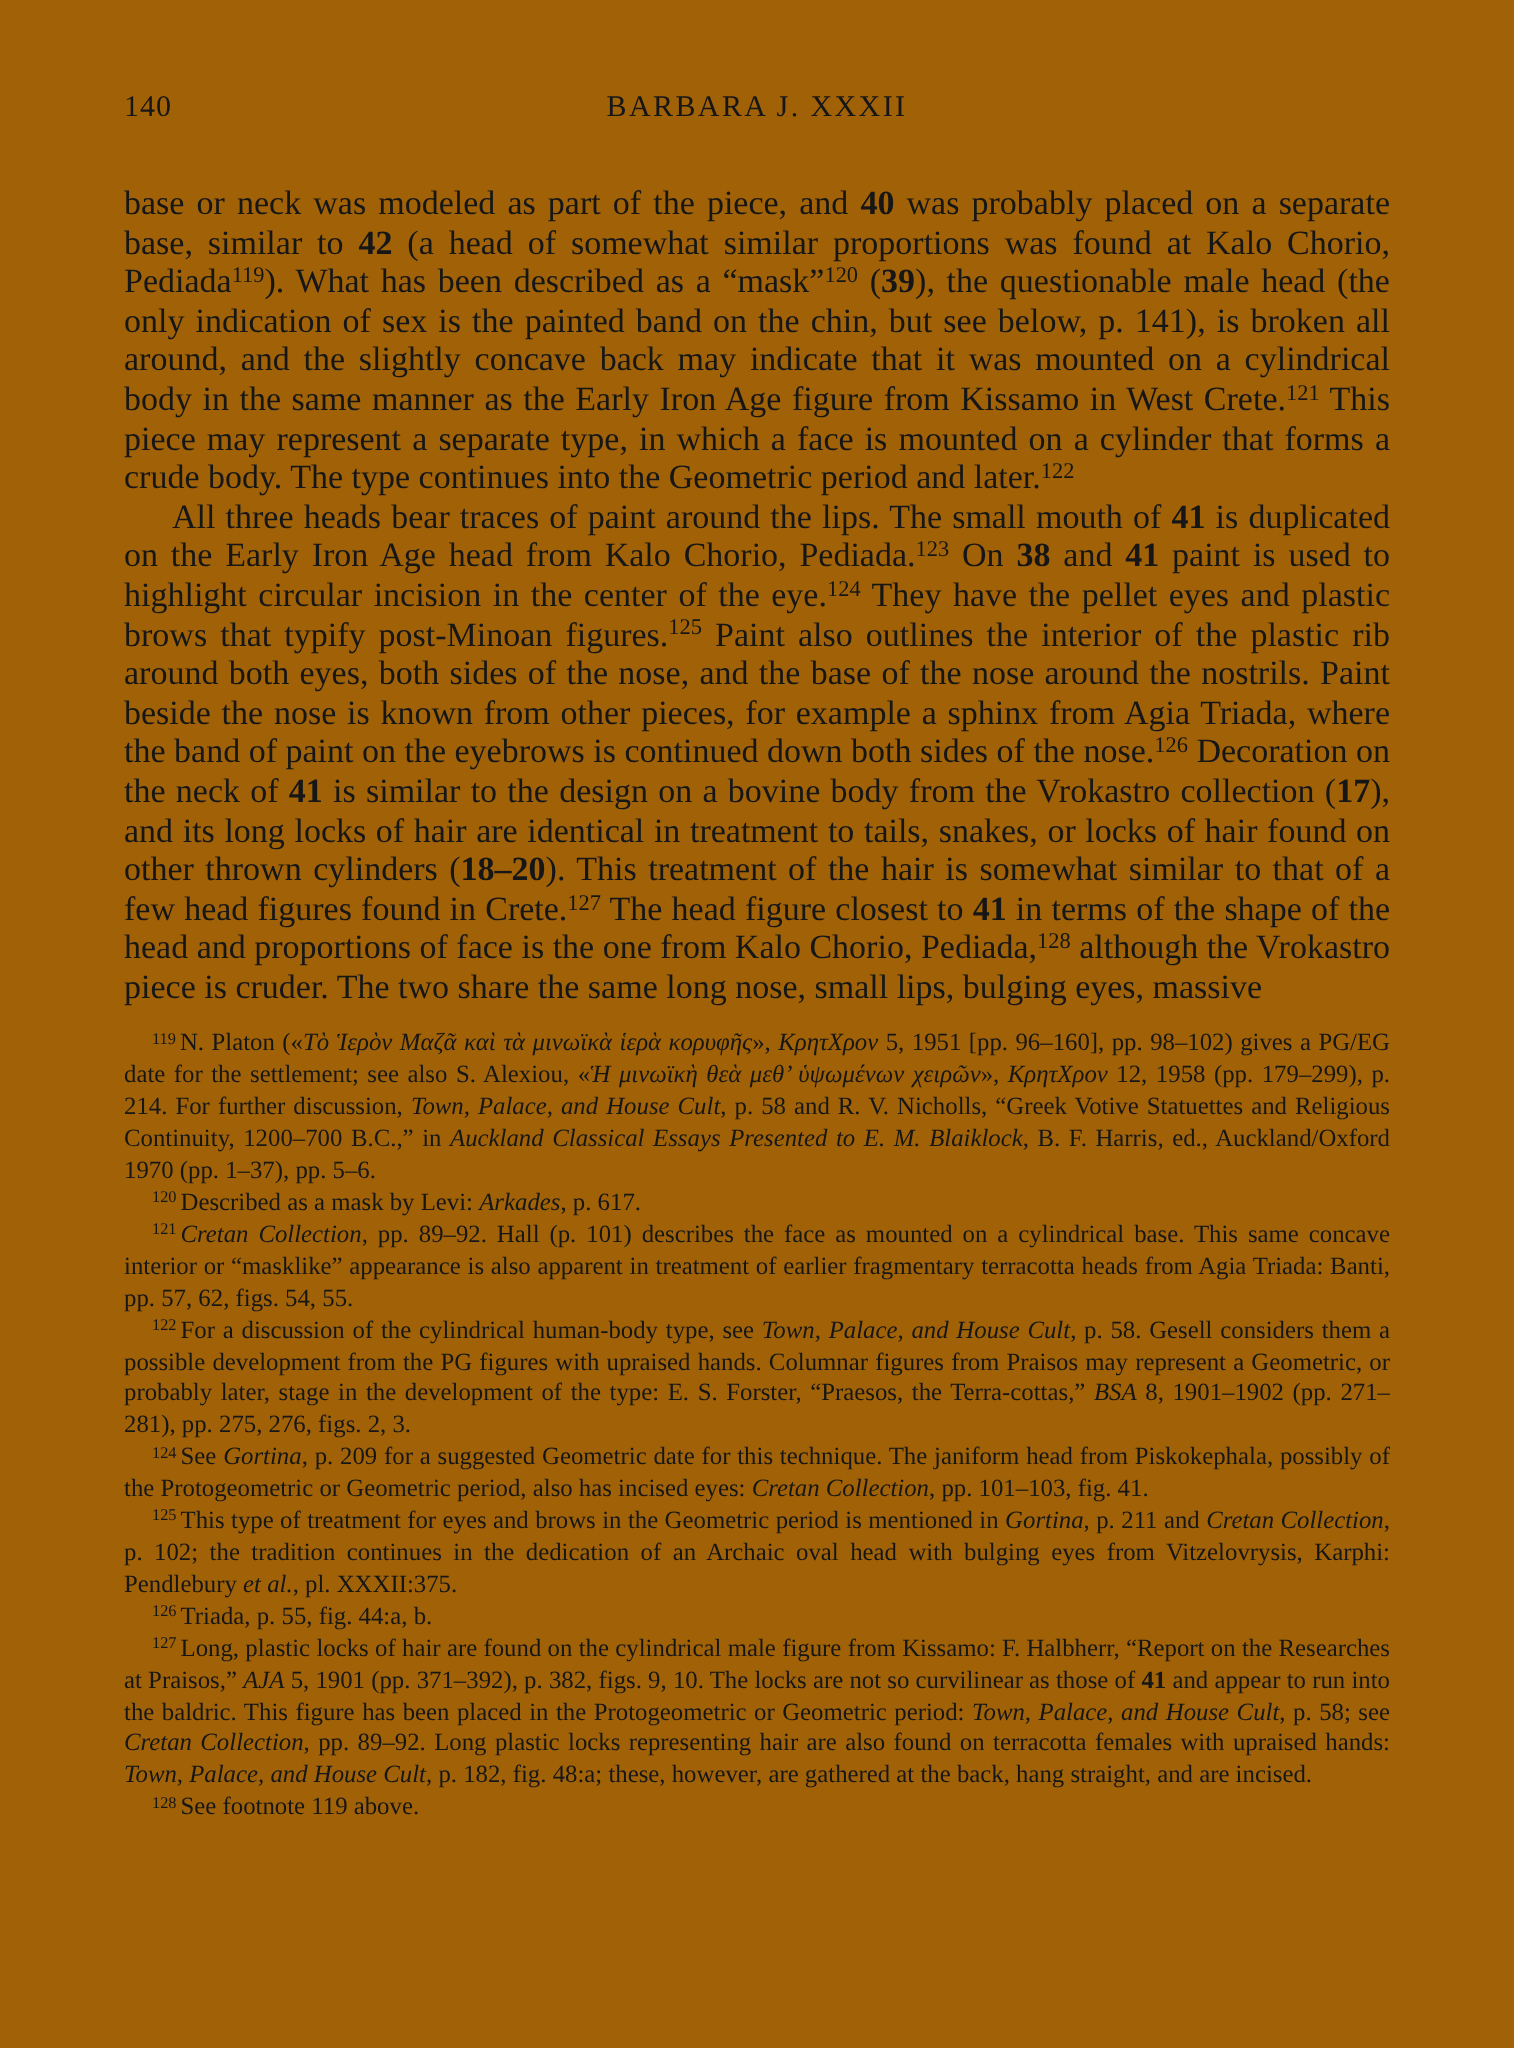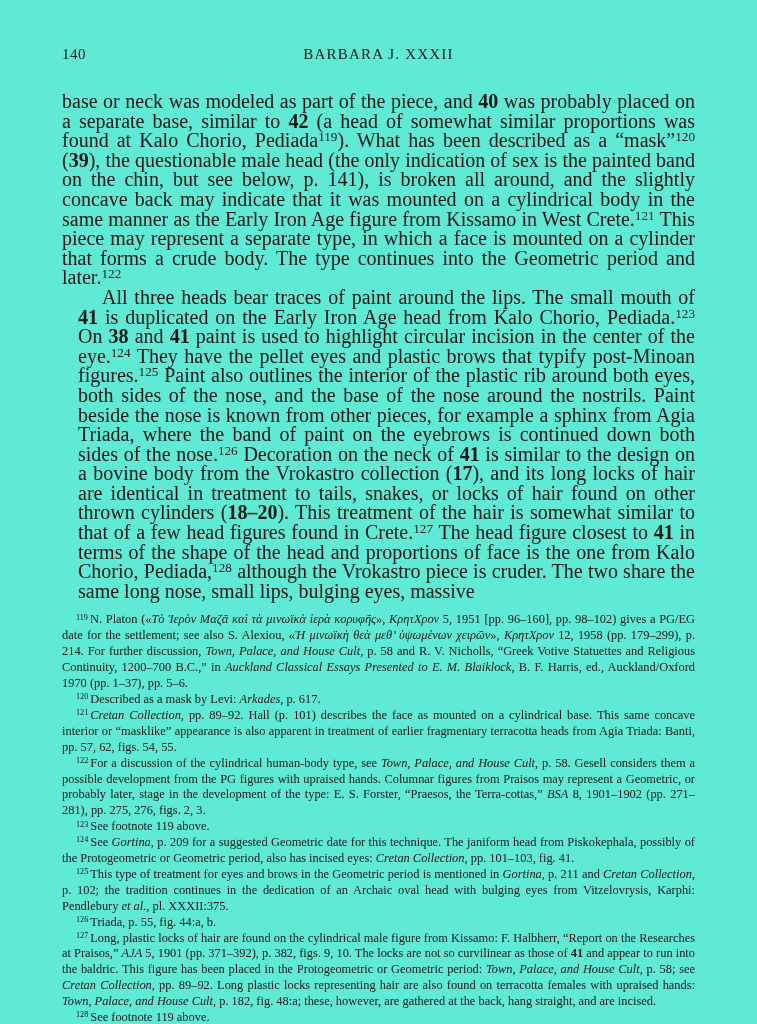--- a/index.html
+++ b/index.html
@@ -5,21 +5,21 @@
   html, body {
     margin: 0;
     padding: 0;
     background: #ffffff;
   }
   .page {
     position: relative;
     width: 757px;
     height: 1024px;
     box-sizing: border-box;
-    background: #5eead4;
+    background: #a16207;
     color: #161616;
     font-family: "Liberation Serif", "DejaVu Serif", serif;
     padding: 46px 62px 24px 62px;
     overflow: hidden;
   }
   .page-header {
     position: relative;
     text-align: center;
     font-size: 15px;
     letter-spacing: 1.2px;
@@ -29,26 +29,26 @@
   .page-number {
     position: absolute;
     left: 0;
     top: 0;
     letter-spacing: 0.5px;
   }
   .running-head {
     display: inline-block;
   }
   .body-text {
-    font-size: 20px;
+    font-size: 17px;
     line-height: 19.6px;
     text-align: justify;
   }
   .para { margin: 0; }
-  .para.indent { text-indent: 24px; margin-left: 16px; }
+  .para.indent { text-indent: 24px; }
   b { font-weight: bold; }
   i { }
   sup {
     font-size: 0.66em;
     line-height: 0;
     vertical-align: baseline;
     position: relative;
     top: -0.45em;
   }
   .footnotes {
@@ -76,21 +76,20 @@
   <main class="body-text">
     <p class="para no-indent">base or neck was modeled as part of the piece, and <b>40</b> was probably placed on a separate base, similar to <b>42</b> (a head of somewhat similar proportions was found at Kalo Chorio, Pediada<sup>119</sup>). What has been described as a “mask”<sup>120</sup> (<b>39</b>), the questionable male head (the only indication of sex is the painted band on the chin, but see below, p. 141), is broken all around, and the slightly concave back may indicate that it was mounted on a cylindrical body in the same manner as the Early Iron Age figure from Kissamo in West Crete.<sup>121</sup> This piece may represent a separate type, in which a face is mounted on a cylinder that forms a crude body. The type continues into the Geometric period and later.<sup>122</sup></p>
     <p class="para indent">All three heads bear traces of paint around the lips. The small mouth of <b>41</b> is duplicated on the Early Iron Age head from Kalo Chorio, Pediada.<sup>123</sup> On <b>38</b> and <b>41</b> paint is used to highlight circular incision in the center of the eye.<sup>124</sup> They have the pellet eyes and plastic brows that typify post-Minoan figures.<sup>125</sup> Paint also outlines the interior of the plastic rib around both eyes, both sides of the nose, and the base of the nose around the nostrils. Paint beside the nose is known from other pieces, for example a sphinx from Agia Triada, where the band of paint on the eyebrows is continued down both sides of the nose.<sup>126</sup> Decoration on the neck of <b>41</b> is similar to the design on a bovine body from the Vrokastro collection (<b>17</b>), and its long locks of hair are identical in treatment to tails, snakes, or locks of hair found on other thrown cylinders (<b>18–20</b>). This treatment of the hair is somewhat similar to that of a few head figures found in Crete.<sup>127</sup> The head figure closest to <b>41</b> in terms of the shape of the head and proportions of face is the one from Kalo Chorio, Pediada,<sup>128</sup> although the Vrokastro piece is cruder. The two share the same long nose, small lips, bulging eyes, massive</p>
   </main>
 
   <section class="footnotes">
     <p class="footnote"><sup class="fn-num">119</sup><span>N. Platon («<i>Τὸ Ἱερὸν Μαζᾶ καὶ τὰ μινωϊκὰ ἱερὰ κορυφῆς</i>», <i>ΚρητΧρον</i> 5, 1951 [pp. 96–160], pp. 98–102) gives a PG/EG date for the settlement; see also S. Alexiou, «<i>Ἡ μινωϊκὴ θεὰ μεθ’ ὑψωμένων χειρῶν</i>», <i>ΚρητΧρον</i> 12, 1958 (pp. 179–299), p. 214. For further discussion, <i>Town, Palace, and House Cult</i>, p. 58 and R. V. Nicholls, “Greek Votive Statuettes and Religious Continuity, 1200–700 B.C.,” in <i>Auckland Classical Essays Presented to E. M. Blaiklock</i>, B. F. Harris, ed., Auckland/Oxford 1970 (pp. 1–37), pp. 5–6.</span></p>
     <p class="footnote"><sup class="fn-num">120</sup><span>Described as a mask by Levi: <i>Arkades</i>, p. 617.</span></p>
     <p class="footnote"><sup class="fn-num">121</sup><span><i>Cretan Collection</i>, pp. 89–92. Hall (p. 101) describes the face as mounted on a cylindrical base. This same concave interior or “masklike” appearance is also apparent in treatment of earlier fragmentary terracotta heads from Agia Triada: Banti, pp. 57, 62, figs. 54, 55.</span></p>
     <p class="footnote"><sup class="fn-num">122</sup><span>For a discussion of the cylindrical human-body type, see <i>Town, Palace, and House Cult</i>, p. 58. Gesell considers them a possible development from the PG figures with upraised hands. Columnar figures from Praisos may represent a Geometric, or probably later, stage in the development of the type: E. S. Forster, “Praesos, the Terra-cottas,” <i>BSA</i> 8, 1901–1902 (pp. 271–281), pp. 275, 276, figs. 2, 3.</span></p>
-    <p class="footnote"><sup class="fn-num">123</sup><span>See footnote 119 above.</span></p>
     <p class="footnote"><sup class="fn-num">124</sup><span>See <i>Gortina</i>, p. 209 for a suggested Geometric date for this technique. The janiform head from Piskokephala, possibly of the Protogeometric or Geometric period, also has incised eyes: <i>Cretan Collection</i>, pp. 101–103, fig. 41.</span></p>
     <p class="footnote"><sup class="fn-num">125</sup><span>This type of treatment for eyes and brows in the Geometric period is mentioned in <i>Gortina</i>, p. 211 and <i>Cretan Collection</i>, p. 102; the tradition continues in the dedication of an Archaic oval head with bulging eyes from Vitzelovrysis, Karphi: Pendlebury <i>et al.</i>, pl. XXXII:375.</span></p>
     <p class="footnote"><sup class="fn-num">126</sup><span>Triada, p. 55, fig. 44:a, b.</span></p>
     <p class="footnote"><sup class="fn-num">127</sup><span>Long, plastic locks of hair are found on the cylindrical male figure from Kissamo: F. Halbherr, “Report on the Researches at Praisos,” <i>AJA</i> 5, 1901 (pp. 371–392), p. 382, figs. 9, 10. The locks are not so curvilinear as those of <b>41</b> and appear to run into the baldric. This figure has been placed in the Protogeometric or Geometric period: <i>Town, Palace, and House Cult</i>, p. 58; see <i>Cretan Collection</i>, pp. 89–92. Long plastic locks representing hair are also found on terracotta females with upraised hands: <i>Town, Palace, and House Cult</i>, p. 182, fig. 48:a; these, however, are gathered at the back, hang straight, and are incised.</span></p>
     <p class="footnote"><sup class="fn-num">128</sup><span>See footnote 119 above.</span></p>
   </section>
 
 </div>
 
 </body></html>

